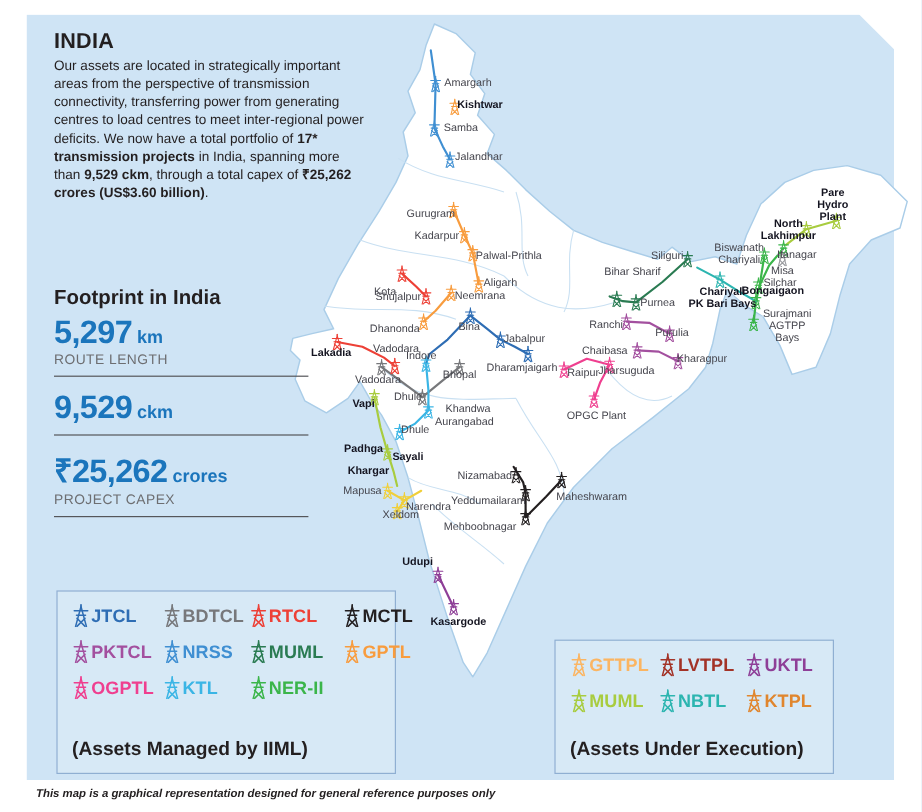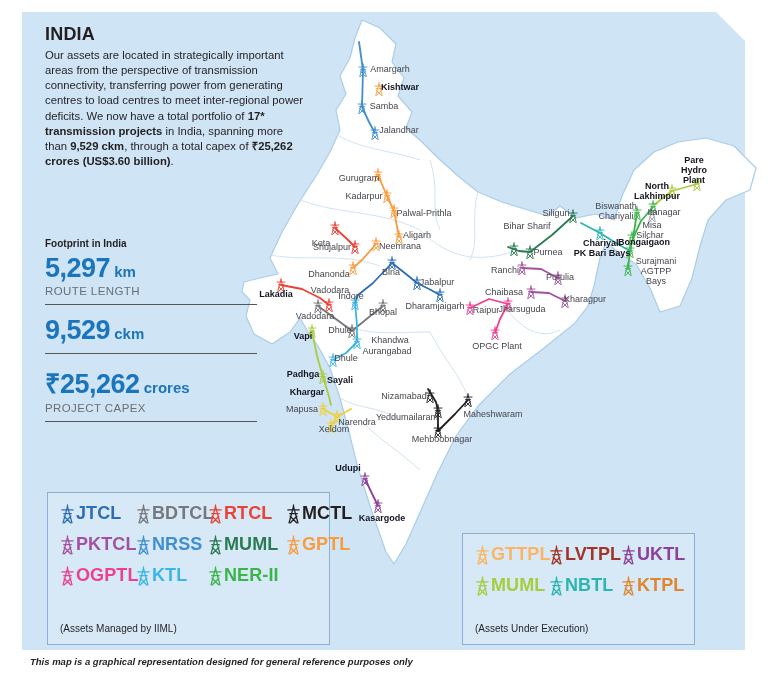--- a/index.html
+++ b/index.html
@@ -16,37 +16,37 @@
     color:#45454d; white-space:nowrap; text-align:center; }
   .map-label.multi { white-space:pre-line; }
   .map-label.bold { font-weight:700; color:#141420; font-size:9px; }
 
   .left-col { position:absolute; left:45px; top:24px; width:262px; z-index:3; }
   .h-india { font-size:18px; font-weight:800; color:#231f20; letter-spacing:0.2px; margin-bottom:3px; }
   .intro { font-size:11.3px; line-height:1.34; color:#231f20; }
   .intro b { font-weight:700; }
 
   .footprint { position:absolute; left:45px; top:238px; width:230px; z-index:3; }
-  .fp-title { font-size:10px; font-weight:700; color:#231f20; margin-bottom:4px; }
+  .fp-title { font-size:17px; font-weight:700; color:#231f20; margin-bottom:4px; }
   .stat { margin-bottom:10px; }
   .stat .big { font-size:27px; font-weight:800; color:#1b75bc; letter-spacing:-0.5px; }
   .stat .mid { font-size:15px; font-weight:700; color:#1b75bc;margin-top:22px; }
   .stat-label { font-size:11.5px; color:#6d6e71; letter-spacing:0.4px; margin-top:1px; }
   .stat-rule { width:212px; border-top:1.6px solid #55565a; margin-top:7px; }
 
   .legend { position:absolute; border:1.5px solid #8fafd2; background:rgba(255,255,255,0.18); z-index:3; padding:10px 12px; display:flex; flex-direction:column; justify-content:space-between; }
   .legend-1 { left:47px; top:492px; width:283px; height:153px; }
   .legend-2 { left:462px; top:533px; width:233px; height:112px; }
   .lg-grid { display:grid; row-gap:10px; }
   .lg-grid-1 { grid-template-columns: 76px 72px 78px 57px; }
   .lg-grid-2 { grid-template-columns: 74px 72px 63px; }
   .lg-item { display:flex; align-items:center; gap:1px; }
   .lg-item svg { flex:0 0 auto; }
-  .lg-label { font-size:18px; font-weight:800; letter-spacing:0.1px; }
-  .lg-caption { font-size:10px; color:#231f20; font-weight:400; }
+  .lg-label { font-size:15px; font-weight:800; letter-spacing:0.1px; }
+  .lg-caption { font-size:16px; color:#231f20; font-weight:700; }
 
   .footer-note { position:absolute; left:30px; top:656px; font-size:9.5px; font-style:italic; font-weight:600; color:#231f20; z-index:3; }
 </style>
 </head>
 <body>
 
 <div class="canvas">
 
   <div class="panel"></div>
 
@@ -204,21 +204,21 @@
       <div class="map-label" style="left: 387px; top: 352px;">Aurangabad</div>
       <div class="map-label" style="left: 346px; top: 359px;">Dhule</div>
       <div class="map-label bold" style="left: 303px; top: 337px;">Vapi</div>
       <div class="map-label" style="left: 497px; top: 347px;">OPGC Plant</div>
       <div class="map-label bold" style="left: 303px; top: 375px;">Padhga</div>
       <div class="map-label bold" style="left: 340px; top: 381px;">Sayali</div>
       <div class="map-label bold" style="left: 307px; top: 393px;">Khargar</div>
       <div class="map-label" style="left: 404px; top: 397px;">Nizamabad</div>
       <div class="map-label" style="left: 407px; top: 418px;">Yeddumailaram</div>
       <div class="map-label" style="left: 493px; top: 415px;">Maheshwaram</div>
-      <div class="map-label" style="left: 430px; top: 440px; padding-left: 24px;">Mehboobnagar</div>
+      <div class="map-label" style="left: 388px; top: 440px; padding-left: 24px;">Mehboobnagar</div>
       <div class="map-label" style="left: 302px; top: 410px;">Mapusa</div>
       <div class="map-label" style="left: 357px; top: 423px;">Narendra</div>
       <div class="map-label" style="left: 334px; top: 430px;">Xeldom</div>
       <div class="map-label bold" style="left: 348px; top: 469px;">Udupi</div>
       <div class="map-label bold" style="left: 382px; top: 519px;">Kasargode</div>
       <div class="map-label multi" style="left: 616px; top: 212px;">Biswanath
 Chariyali</div>
       <div class="map-label bold multi" style="left: 602px; top: 249px;">Chariyali
 PK Bari Bays</div>
       <div class="map-label bold" style="left: 644px; top: 243px;">Bongaigaon</div>

